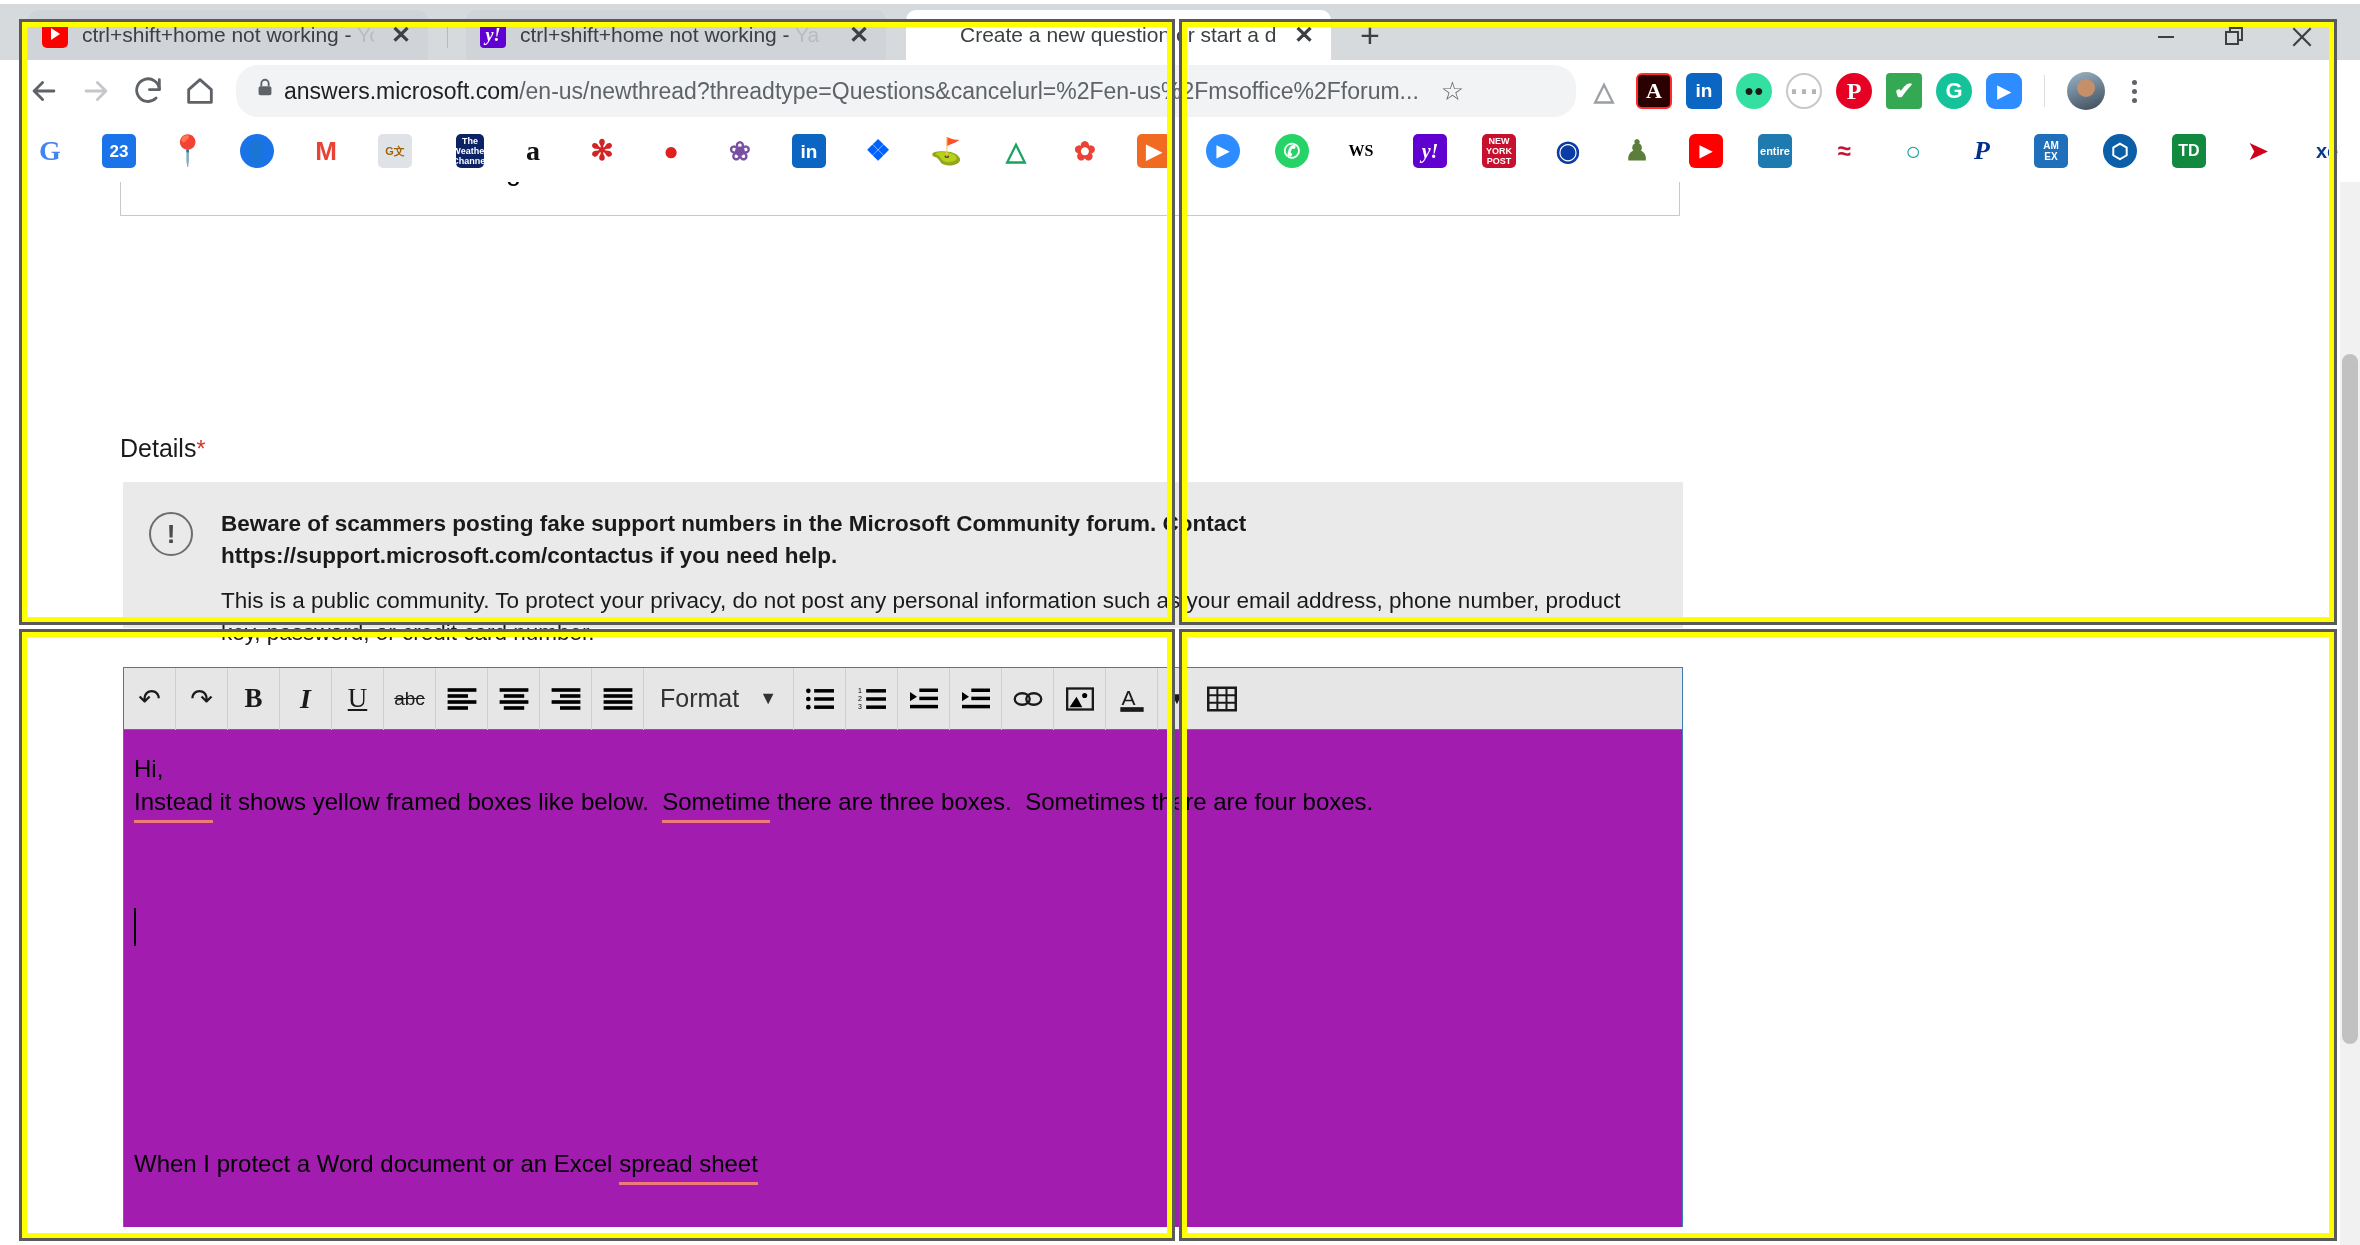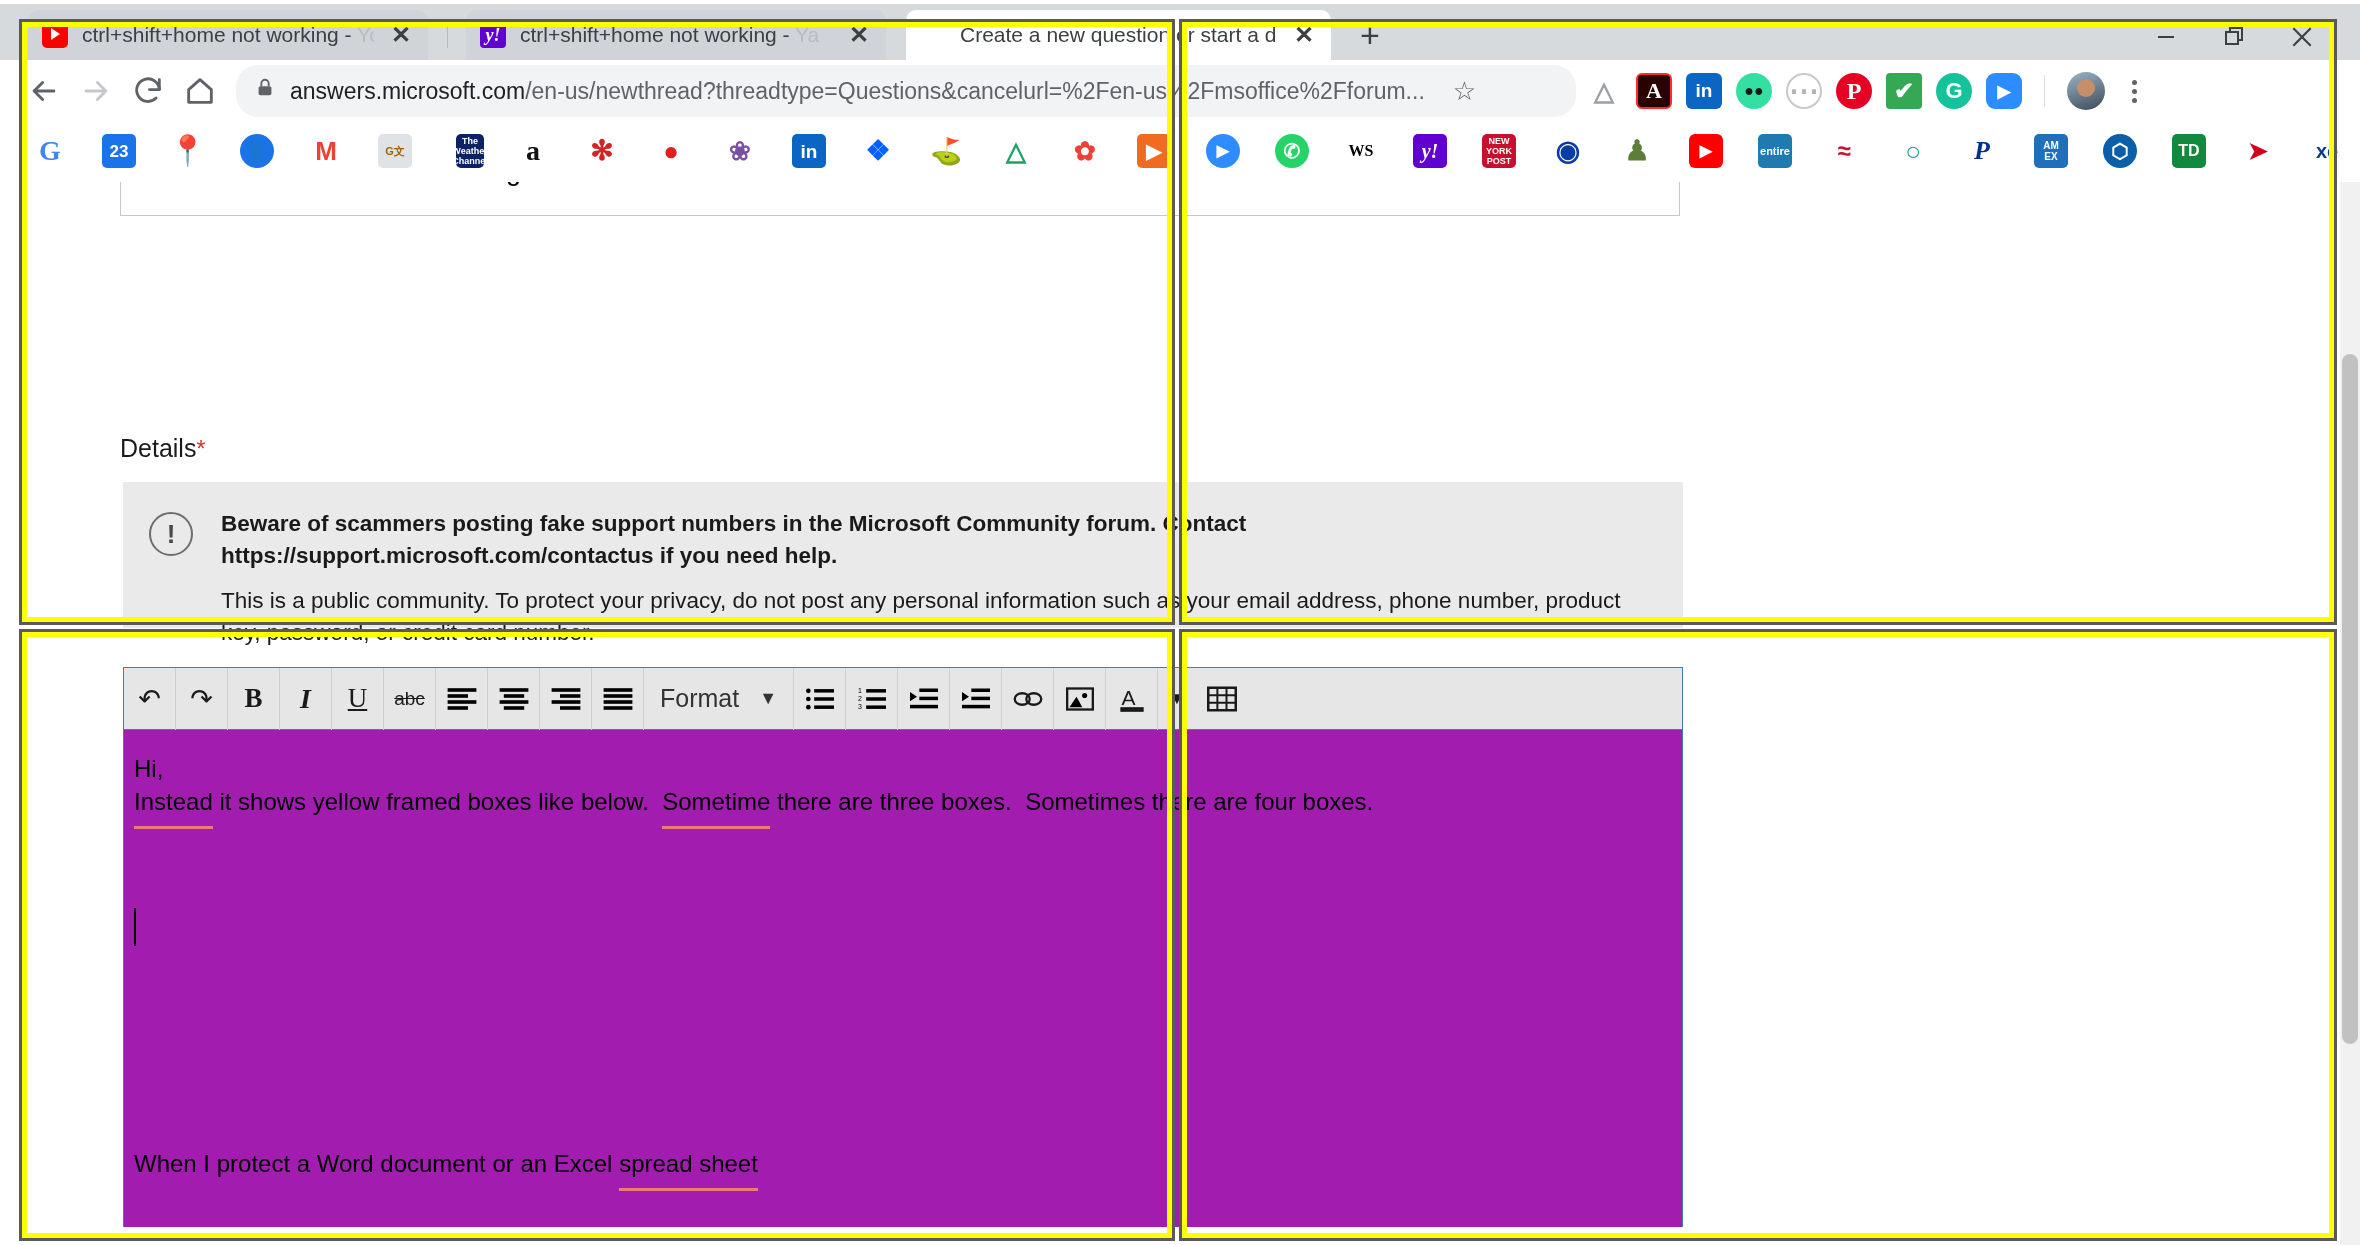--- a/index.html
+++ b/index.html
@@ -56,21 +56,21 @@
   .wc { width:68px; height:34px; display:flex; align-items:center;
         justify-content:center; color:#3c4043; }
 
   .toolbar { position:absolute; left:0; top:60px; width:2360px; height:62px;
              background:#ffffff; display:flex; align-items:center; }
   .navbtn { width:52px; height:52px; display:flex; align-items:center;
             justify-content:center; color:#5f6368; }
   .navbtn.disabled { color:#c5c7ca; }
   .omnibox {
     flex:0 0 auto; height:52px; background:#f1f3f4; border-radius:22px;
-    display:flex; align-items:center; padding:0 18px; gap:14px;
+    display:flex; align-items:center; padding:0 18px; gap:8px;
     font-size:23px; color:#202124; margin-left:10px;
   }
   .omnibox .url { white-space:nowrap; }
   .omnibox .url .dim { color:#5f6368; }
   .star { font-size:26px; color:#5f6368; margin-left:14px; }
   .ext-row { display:flex; align-items:center; gap:14px; margin-left:10px; }
   .ext { width:36px; height:36px; border-radius:6px; display:flex;
          align-items:center; justify-content:center; font-size:19px;
          font-weight:bold; color:#fff; overflow:hidden; }
   .vsep { width:1px; height:32px; background:#dadce0; margin:0 8px; }
@@ -131,21 +131,21 @@
   .tb i.it { font-family:"Liberation Serif", serif; font-style:italic;
              font-weight:bold; font-size:28px; }
   .tb u.ul { font-family:"Liberation Serif", serif; font-size:27px; }
 
   .ebody { position:relative; height:497px; background:#a21caf;
            padding:22px 0 0 10px; font-size:24px; color:#000; }
   .eline { line-height:33px; white-space:nowrap; }
   .eline.p1 { margin-top:2px; }
   .caret { position:absolute; left:10px; top:178px; width:2px; height:38px;
            background:#000; }
-  .sp-err { border-bottom:3px solid #ef7a78; padding-bottom:11px; }
+  .sp-err { border-bottom:3px solid #ef7a78; padding-bottom:5px; }
   .later { position:absolute; left:10px; top:420px; font-size:24px; white-space:nowrap; }
 
   
   .vscroll { position:absolute; right:0; top:182px; width:20px; height:1063px;
              background:#f1f1f1; }
   .vthumb { position:absolute; right:2px; top:172px; width:16px; height:690px;
             background:#c1c1c1; border-radius:8px; }
 
   
   .ybox { position:absolute; border:5px solid #ffff00; pointer-events:none; }

